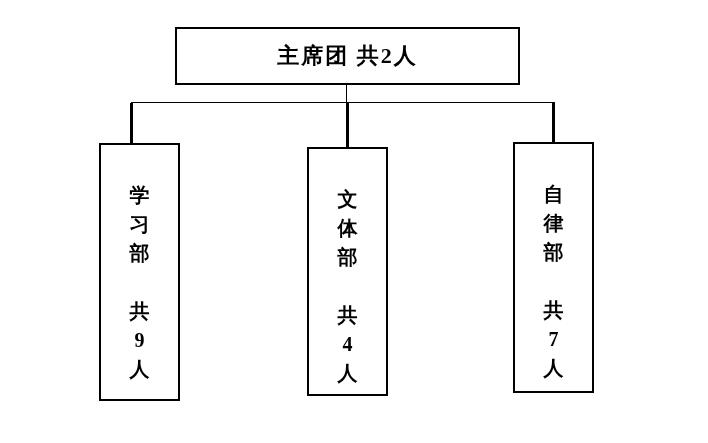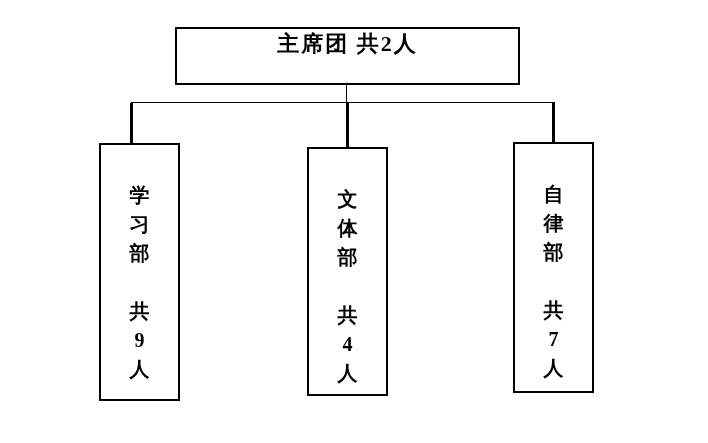--- a/index.html
+++ b/index.html
@@ -22,20 +22,21 @@
     background: #ffffff;
     box-sizing: border-box;
     text-align: center;
   }
   .root-box {
     left: 175px;
     top: 27px;
     width: 345px;
     height: 58px;
     display: flex;
+    align-items: center;
     justify-content: center;
     font-size: 22px;
     font-weight: bold;
     letter-spacing: 2px;
   }
   .dept-box {
     width: 81px;
     font-size: 20px;
     font-weight: bold;
     line-height: 29px;

